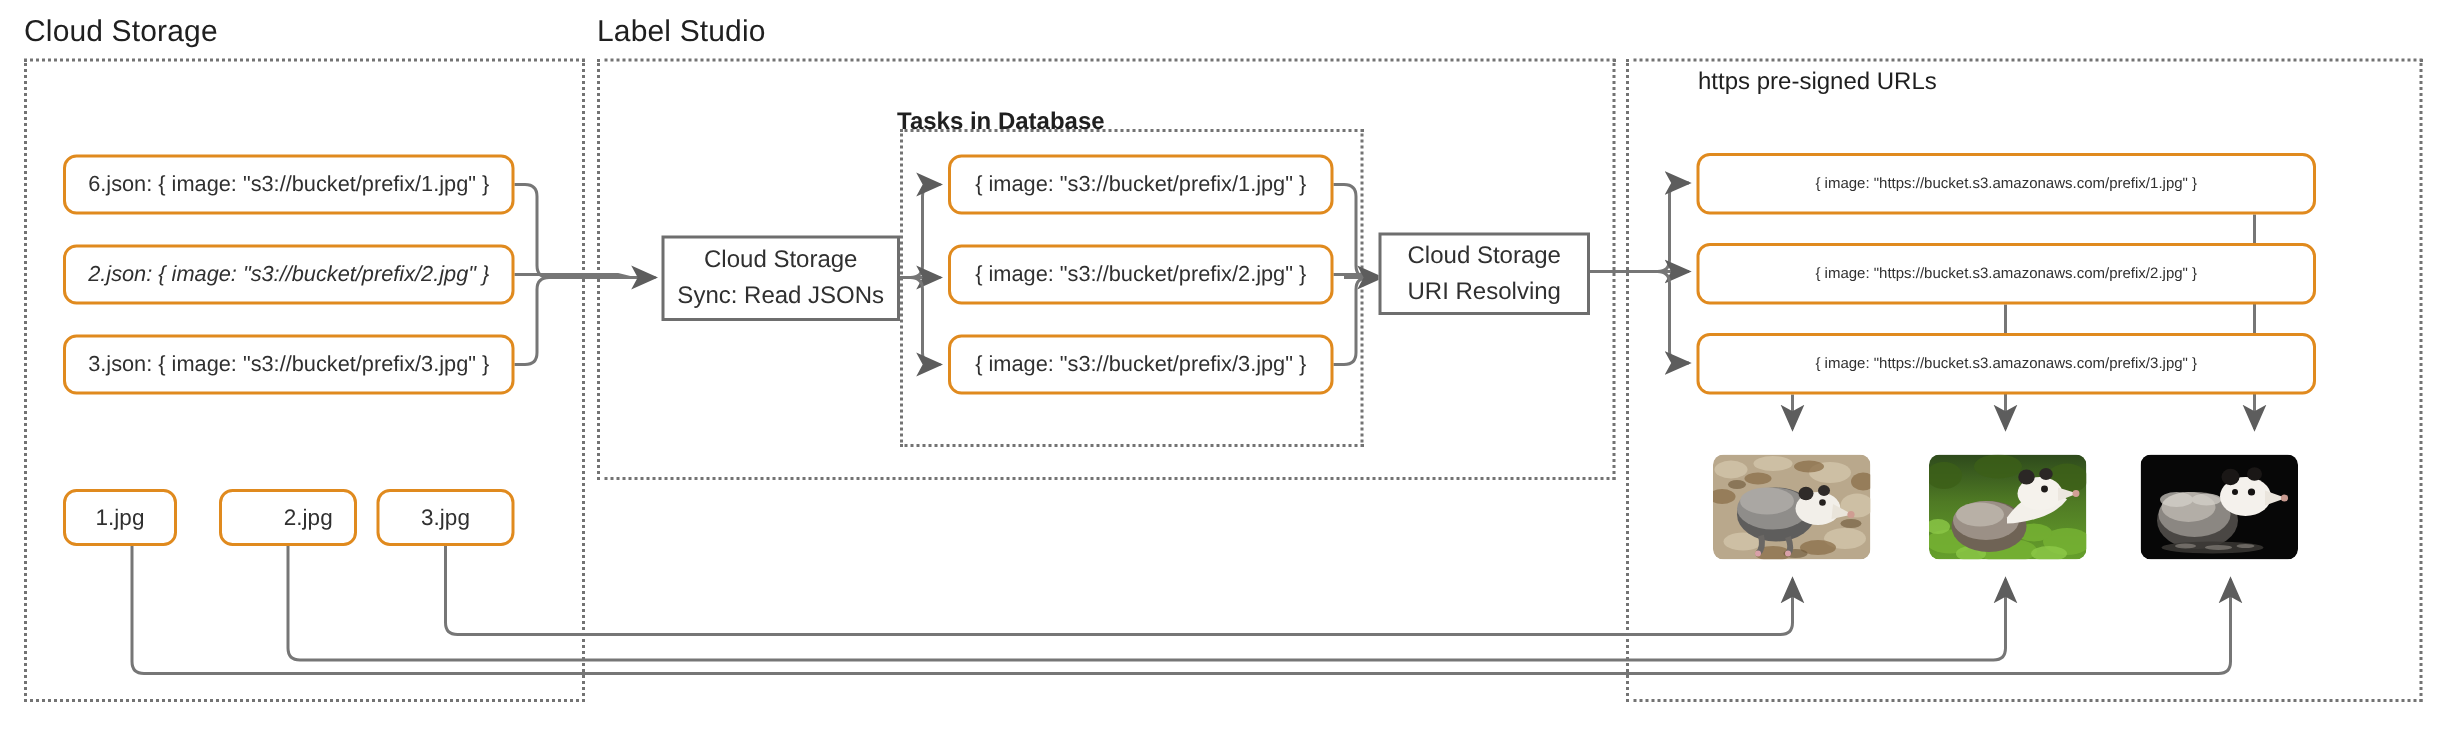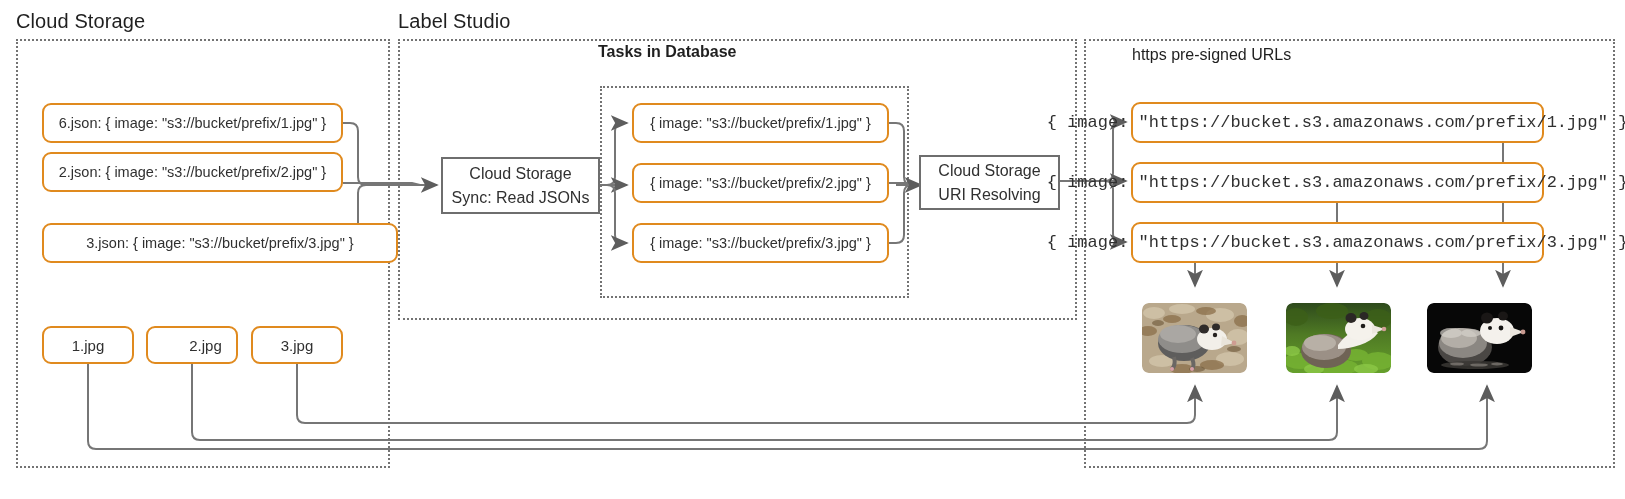--- a/index.html
+++ b/index.html
@@ -17,21 +17,21 @@
   .plain-title{position:absolute;font-size:16px;color:#1f1f1f;white-space:nowrap;}
 
   
   .obox{
     position:absolute;box-sizing:border-box;
     border:2px solid #E08A1E;border-radius:9px;background:#ffffff;
     display:flex;align-items:center;justify-content:center;
     font-size:14.5px;color:#303030;white-space:nowrap;
   }
   .obox.small{font-size:15px;}
-  .obox.url{font-size:17px;font-family:Liberation Mono, monospace;}
+  .obox.url{font-size:10px;}
 
   
   .pbox{
     position:absolute;box-sizing:border-box;
     border:2px solid #6E6E6E;background:#ffffff;
     display:flex;flex-direction:column;align-items:center;justify-content:center;
     font-size:16px;color:#303030;line-height:1.5;white-space:nowrap;
   }
 
   
@@ -54,21 +54,21 @@
 
 
   <div class="group" style="left:16px;top:39px;width:370px;height:425px;"></div>
 
   <div class="group" style="left:398px;top:39px;width:675px;height:277px;"></div>
 
   <div class="group" style="left:1084px;top:39px;width:527px;height:425px;"></div>
 
   <div class="group" style="left:600px;top:86px;width:305px;height:208px;"></div>
 
-  <div class="inner-title" style="left:598px;top:43px;">Tasks in Database</div>
+  <div class="inner-title" style="left:598px;top:73px;">Tasks in Database</div>
 
   <div class="plain-title" style="left:1132px;top:46px;">https pre-signed URLs</div>
 
   <svg class="wires" viewBox="0 0 1625 499" width="1625" height="499" xmlns="http://www.w3.org/2000/svg">
     <defs>
       <marker id="arrowR" viewBox="0 0 10 10" refX="9" refY="5" markerWidth="9" markerHeight="9" orient="auto-start-reverse">
         <path d="M 0 0.6 L 10 5 L 0 9.4 L 2.4 5 z" fill="#5d5d5d"></path>
       </marker>
       <marker id="arrowD" viewBox="0 0 10 10" refX="9" refY="5" markerWidth="9" markerHeight="9" orient="auto-start-reverse">
         <path d="M 0 0.6 L 10 5 L 0 9.4 L 2.4 5 z" fill="#5d5d5d"></path>
@@ -102,24 +102,24 @@
 
       <path d="M 88 364 L 88 441 Q 88 449 96 449 L 1479 449 Q 1487 449 1487 441 L 1487 386" marker-end="url(#arrowD)"></path>
 
       <path d="M 192 364 L 192 432 Q 192 440 200 440 L 1329 440 Q 1337 440 1337 432 L 1337 386" marker-end="url(#arrowD)"></path>
 
       <path d="M 297 364 L 297 415 Q 297 423 305 423 L 1187 423 Q 1195 423 1195 415 L 1195 386" marker-end="url(#arrowD)"></path>
     </g>
   </svg>
 
   <div class="obox" style="left:42px;top:103px;width:301px;height:40px;">6.json: { image: "s3://bucket/prefix/1.jpg" }</div>
-  <div class="obox" style="left:42px;top:152px;width:301px;height:40px;">2.json: { image: "s3://bucket/prefix/2.jpg" }</div>
-  <div class="obox" style="left:42px;top:223px;width:356px;height:40px;">3.json: { image: "s3://bucket/prefix/3.jpg" }</div>
-
-  <div class="obox small" style="left:42px;top:326px;width:92px;height:38px;">1.jpg</div>
+  <div class="obox" style="left:42px;top:163px;width:301px;height:40px;font-style:italic;">2.json: { image: "s3://bucket/prefix/2.jpg" }</div>
+  <div class="obox" style="left:42px;top:223px;width:301px;height:40px;">3.json: { image: "s3://bucket/prefix/3.jpg" }</div>
+
+  <div class="obox small" style="left:42px;top:326px;width:76px;height:38px;">1.jpg</div>
   <div class="obox small" style="left:146px;top:326px;width:92px;height:38px;padding-left:27px;">2.jpg</div>
   <div class="obox small" style="left:251px;top:326px;width:92px;height:38px;">3.jpg</div>
 
   <div class="pbox" style="left:441px;top:157px;width:159px;height:57px;">
     <span>Cloud Storage</span>
     <span>Sync: Read JSONs</span>
   </div>
 
   <div class="obox" style="left:632px;top:103px;width:257px;height:40px;">{ image: "s3://bucket/prefix/1.jpg" }</div>
   <div class="obox" style="left:632px;top:163px;width:257px;height:40px;">{ image: "s3://bucket/prefix/2.jpg" }</div>

